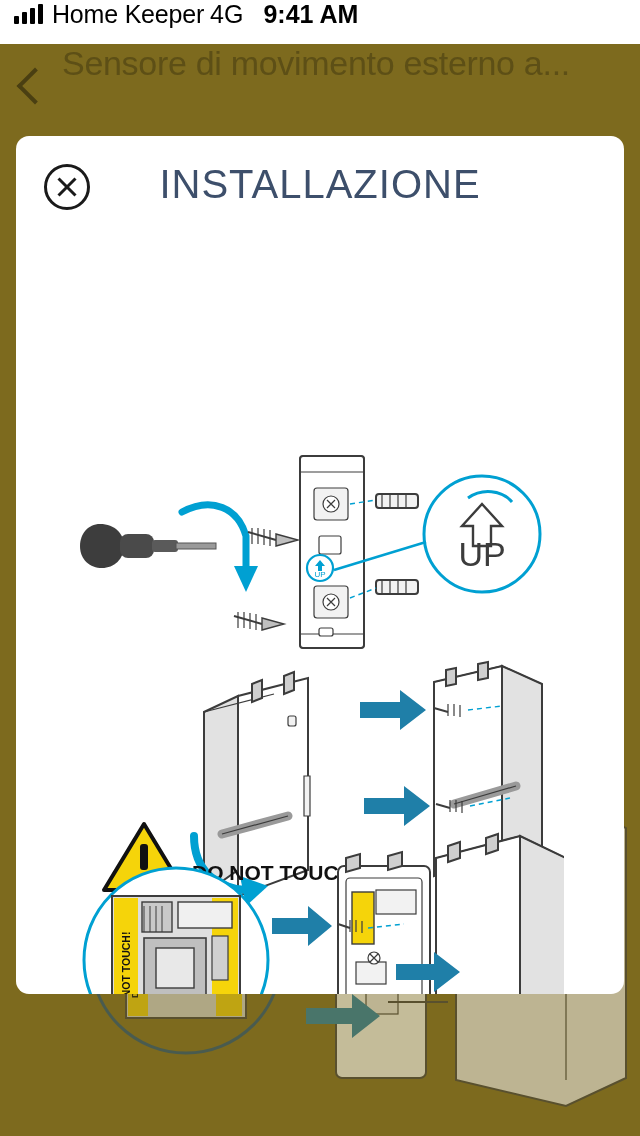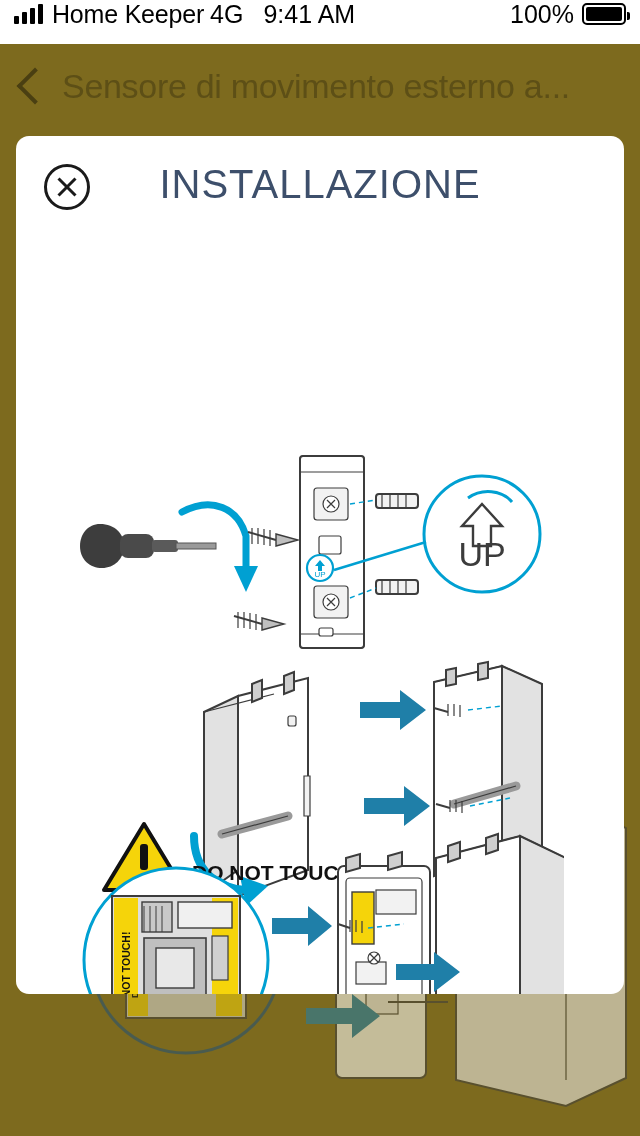--- a/index.html
+++ b/index.html
@@ -50,21 +50,21 @@
     color: #000;
     letter-spacing: -0.2px;
   }
   .network {
     font-size: 25px;
     color: #000;
     margin-left: 6px;
   }
   .clock {
     font-size: 25px;
-    font-weight: normal;
+    font-weight: bold;
     color: #000;
     margin-left: 20px;
   }
   .status-right {
     margin-left: auto;
     display: flex;
     align-items: center;
   }
   .battery-pct {
     font-size: 25px;
@@ -98,21 +98,21 @@
   }
 
   
   .nav-bar {
     position: absolute;
     top: 44px; left: 0;
     width: 640px;
     height: 84px;
     background: #7d6a1e;
     display: flex;
-    align-items: center;
+    align-items: flex-start;
     z-index: 30;
   }
   .back-btn {
     width: 62px;
     height: 84px;
     display: flex;
     align-items: center;
     justify-content: center;
     cursor: pointer;
   }
@@ -228,26 +228,20 @@
 <div class="status-bar">
   <span class="signal-bars">
     <i></i>
       <i></i>
       <i></i>
       <i></i>
   </span>
   <span class="carrier">Home Keeper</span>
   <span class="network">4G</span>
   <span class="clock">9:41 AM</span>
-  <span class="status-right">
-    <span class="battery-pct">100%</span>
-    <span class="battery">
-        <span class="fill"></span>
-      </span>
-  </span>
 </div>
 
 <div class="nav-bar">
   <div class="back-btn">
     <span class="chev"></span>
   </div>
   <div class="nav-title">Sensore di movimento esterno a...</div>
 </div>
 
 <div class="page-backdrop">

